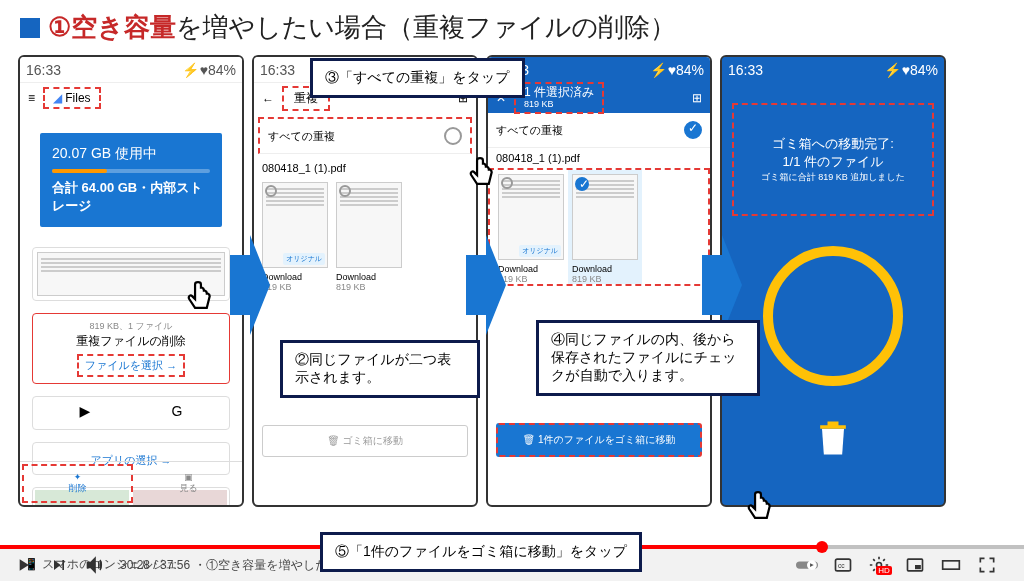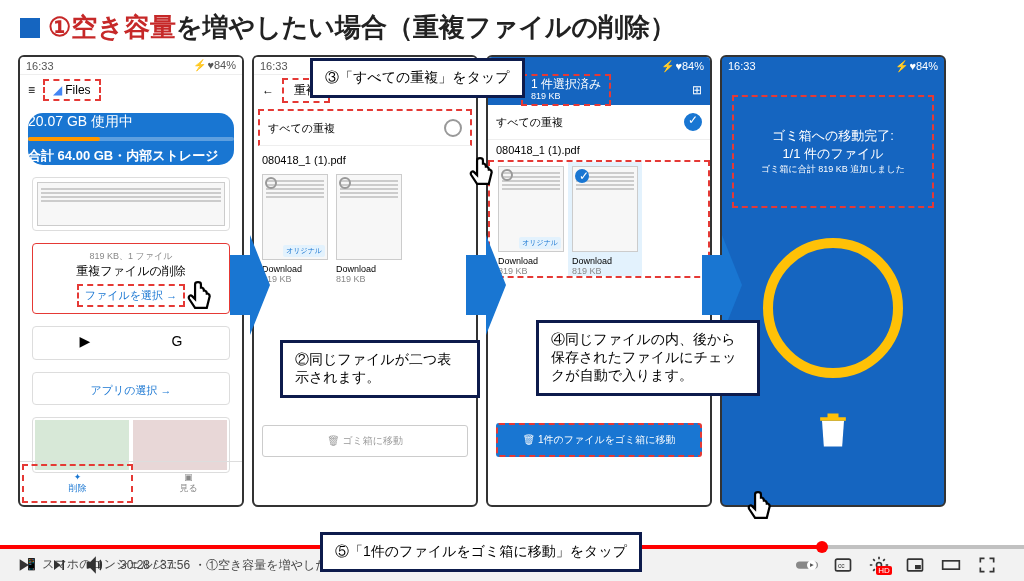--- a/index.html
+++ b/index.html
@@ -4,36 +4,36 @@
 <style>
   * { box-sizing: border-box; margin: 0; padding: 0; }
   body { font-family: "Hiragino Sans", "Meiryo", sans-serif; width: 1024px; height: 581px; overflow: hidden; background: #fff; position: relative; }
   
   .slide { position: absolute; top: 0; left: 0; width: 1024px; height: 558px; background: #fff; }
   
   .header { display: flex; align-items: center; padding: 10px 20px; }
   .bullet { width: 20px; height: 20px; background: #1565c0; margin-right: 8px; }
   .title-num { color: #c62828; font-weight: bold; font-size: 26px; }
   .title-red { color: #c62828; font-weight: bold; font-size: 26px; }
-  .title-black { color: #222; font-weight: bold; font-size: 26px; text-align: center; }
+  .title-black { color: #222; font-weight: normal; font-size: 26px; text-align: center; }
   
   .phones { display: flex; gap: 8px; padding: 0 18px; position: relative; }
   .arrow-shape { position: absolute; width: 40px; height: 100px; background: #1976d2; clip-path: polygon(0 20%, 50% 20%, 50% 0, 100% 50%, 50% 100%, 50% 80%, 0 80%); }
   
   .phone { width: 226px; height: 452px; border: 2px solid #333; border-radius: 6px; background: #fff; position: relative; overflow: hidden; flex-shrink: 0; }
   
-  .statusbar { height: 18px; background: #fff; display: flex; justify-content: space-between; align-items: center; padding: 0 6px; font-size: 11px; color: #555; border-bottom: 1px solid #eee; }
+  .statusbar { height: 26px; background: #fff; display: flex; justify-content: space-between; align-items: center; padding: 0 6px; font-size: 14px; color: #555; border-bottom: 1px solid #eee; }
   .statusbar.blue { background: #1565c0; color: #fff; border: none; }
   
   .appbar { height: 30px; display: flex; align-items: center; padding: 0 8px; font-size: 12px; }
-  .appbar.blue { background: #1565c0; color: #fff; gap: 7px; }
+  .appbar.blue { background: #1565c0; color: #fff; }
   
   .red-dashed { border: 2px dashed #e53935; }
   
-  .storage-card { margin: 8px; background: #1976d2; color: #fff; border-radius: 15px; padding: 0; }
+  .storage-card { margin: 20px; background: #1976d2; color: #fff; border-radius: 2px; padding: 12px; }
   .storage-card .big { font-size: 14px; font-weight: 500; }
   .storage-card .bar { height: 4px; background: rgba(255,255,255,.3); margin: 6px 0; border-radius: 2px; }
   .storage-card .bar::before { content:''; display:block; width:35%; height:100%; background:#ff9800; border-radius:2px; }
   .storage-card .small { font-size: 13px; font-weight: bold; }
   
   .card { margin: 12px; border: 1px solid #ddd; border-radius: 4px; padding: 6px; background: #fff; font-size: 10px; text-align: center; }
   .card .meta { font-size: 9px; color: #888; }
   .card .cta { color: #1976d2; font-size: 11px; margin-top: 4px; }
   
   .callout { position: absolute; background: #fff; border: 3px solid #0d1b4c; padding: 8px 12px; font-size: 14px; z-index: 20; }

